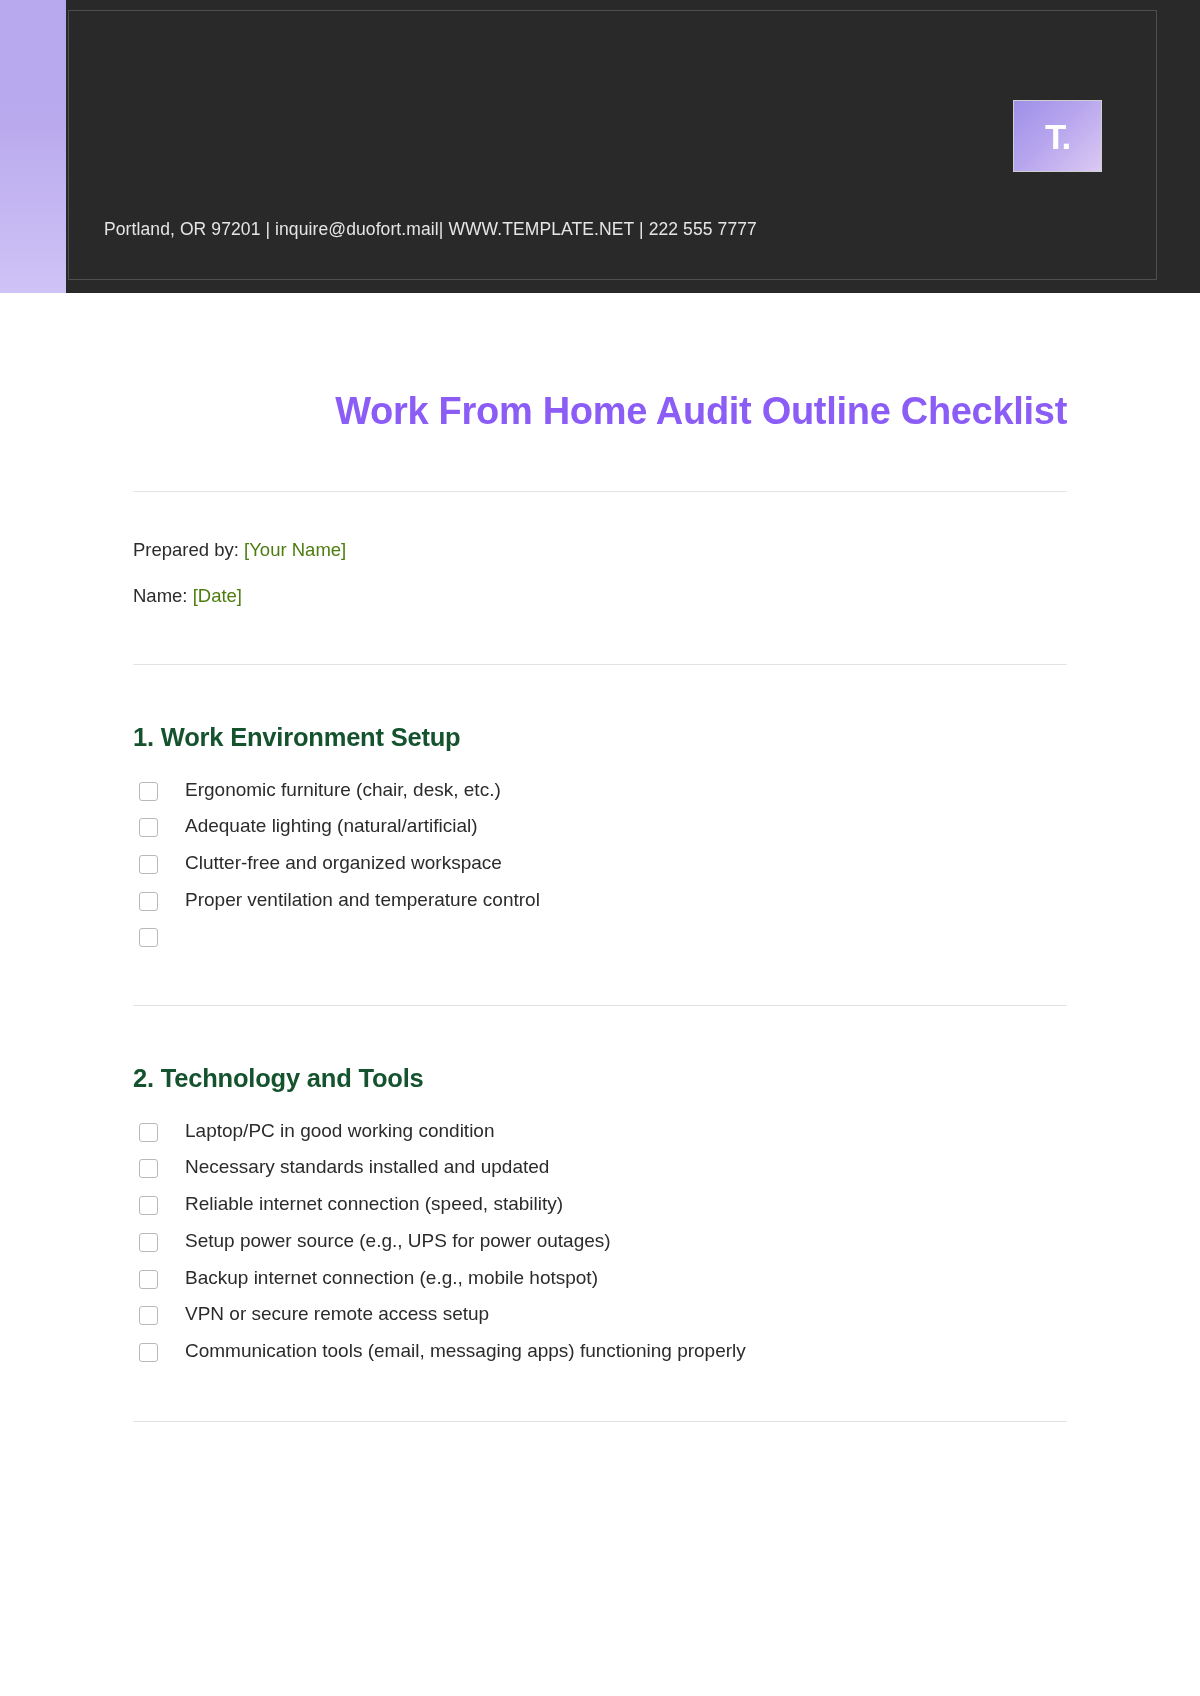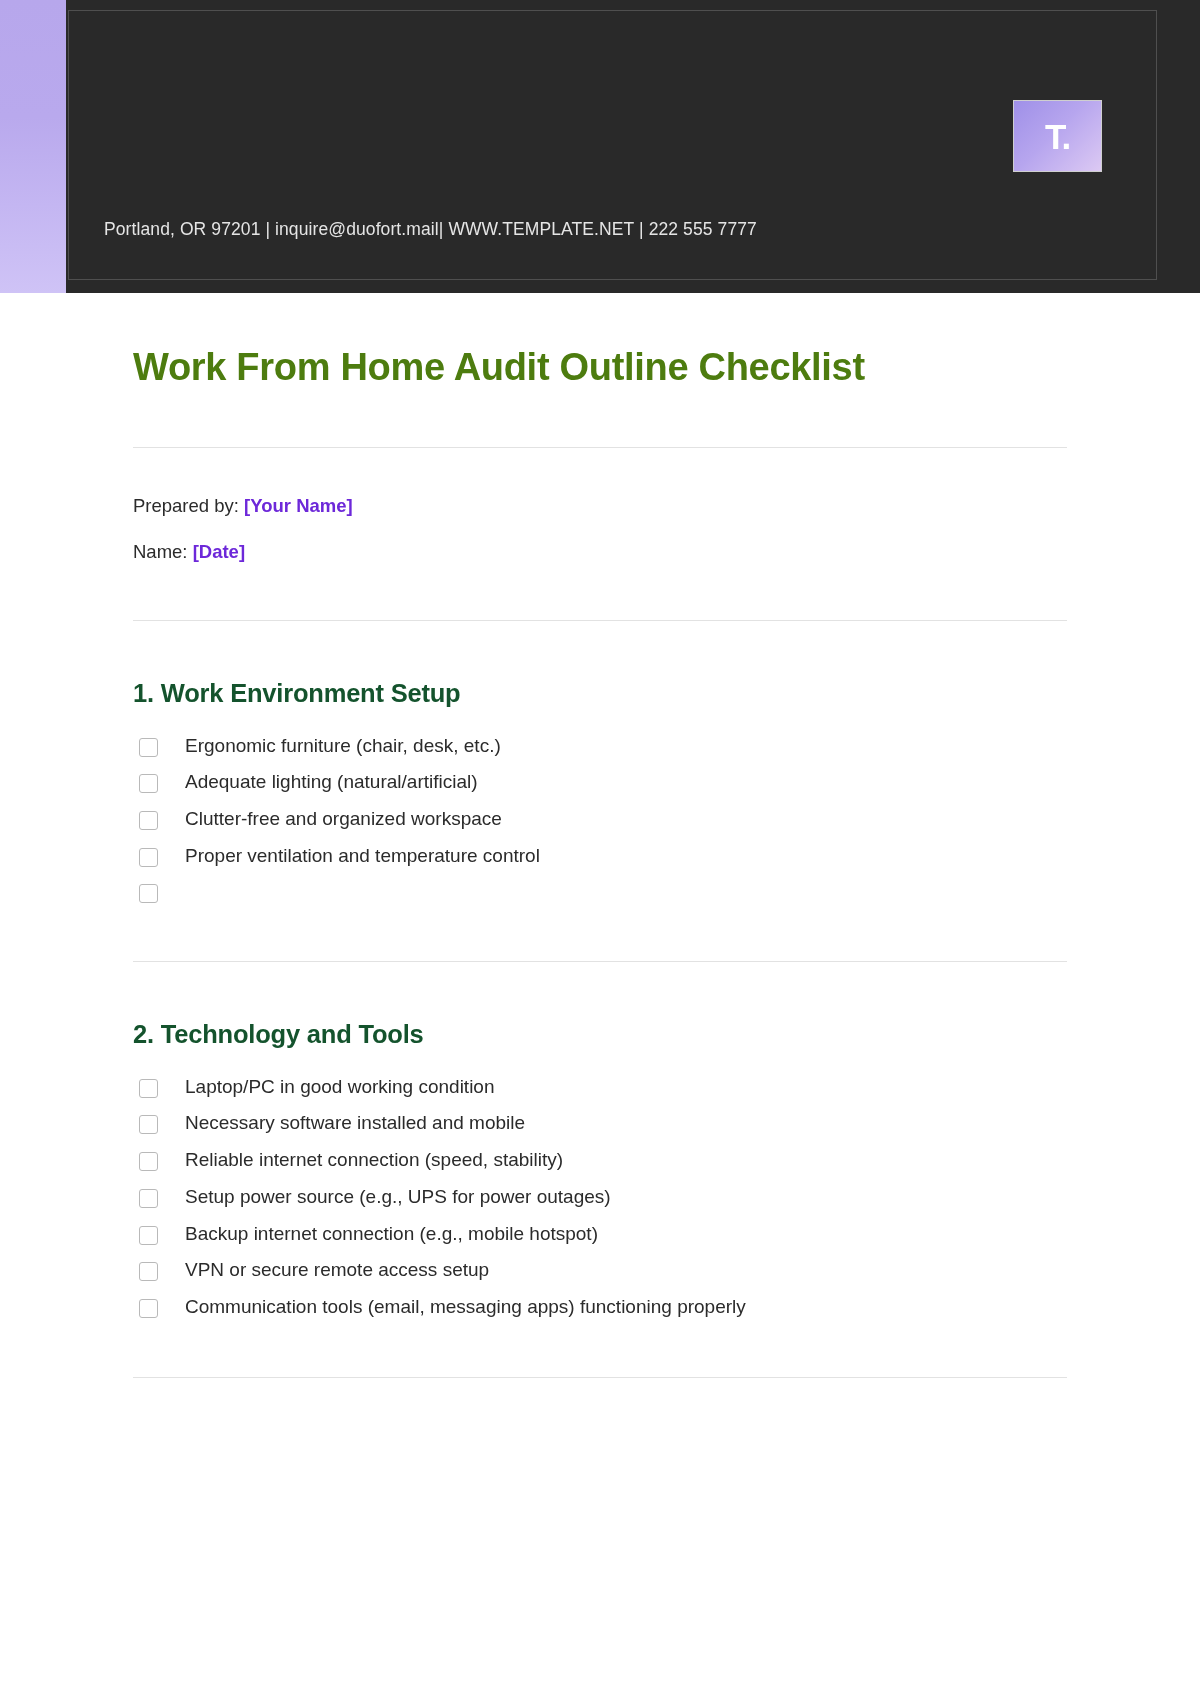--- a/index.html
+++ b/index.html
@@ -78,25 +78,25 @@
     white-space: nowrap;
   }
 
   
   .content {
     position: relative;
     padding: 0 133px;
   }
   .doc-title {
     margin: 0;
-    padding-top: 52px;
+    padding-top: 96px;
     font-size: 38px;
     font-weight: bold;
-    color: #4d7c0f;
-    text-align: left;
+    color: #8b5cf6;
+    text-align: right;
     letter-spacing: -0.3px;
     line-height: 1.2;
   }
   .divider {
     border: 0;
     border-top: 1px solid #e2e2e2;
     margin: 0;
   }
   .divider-title {
     margin-top: 56px;
@@ -107,22 +107,22 @@
   .meta-line {
     font-size: 18.5px;
     color: #2b2b2b;
     margin: 0 0 22px 0;
     line-height: 1.3;
   }
   .meta-line:last-child {
     margin-bottom: 0;
   }
   .meta-value {
-    font-weight: bold;
-    color: #6d28d9;
+    font-weight: normal;
+    color: #4d7c0f;
   }
   .divider-meta {
     margin-top: 56px;
   }
 
   .section {
     padding-top: 58px;
   }
   .section-heading {
     margin: 0 0 26px 0;
@@ -226,21 +226,21 @@
 
     <div class="section">
       <h2 class="section-heading">2. Technology and Tools</h2>
       <ul class="check-list">
         <li class="check-item">
           <span class="checkbox"></span>
           <span class="check-label">Laptop/PC in good working condition</span>
         </li>
         <li class="check-item">
           <span class="checkbox"></span>
-          <span class="check-label">Necessary software installed and mobile</span>
+          <span class="check-label">Necessary standards installed and updated</span>
         </li>
         <li class="check-item">
           <span class="checkbox"></span>
           <span class="check-label">Reliable internet connection (speed, stability)</span>
         </li>
         <li class="check-item">
           <span class="checkbox"></span>
           <span class="check-label">Setup power source (e.g., UPS for power outages)</span>
         </li>
         <li class="check-item">

